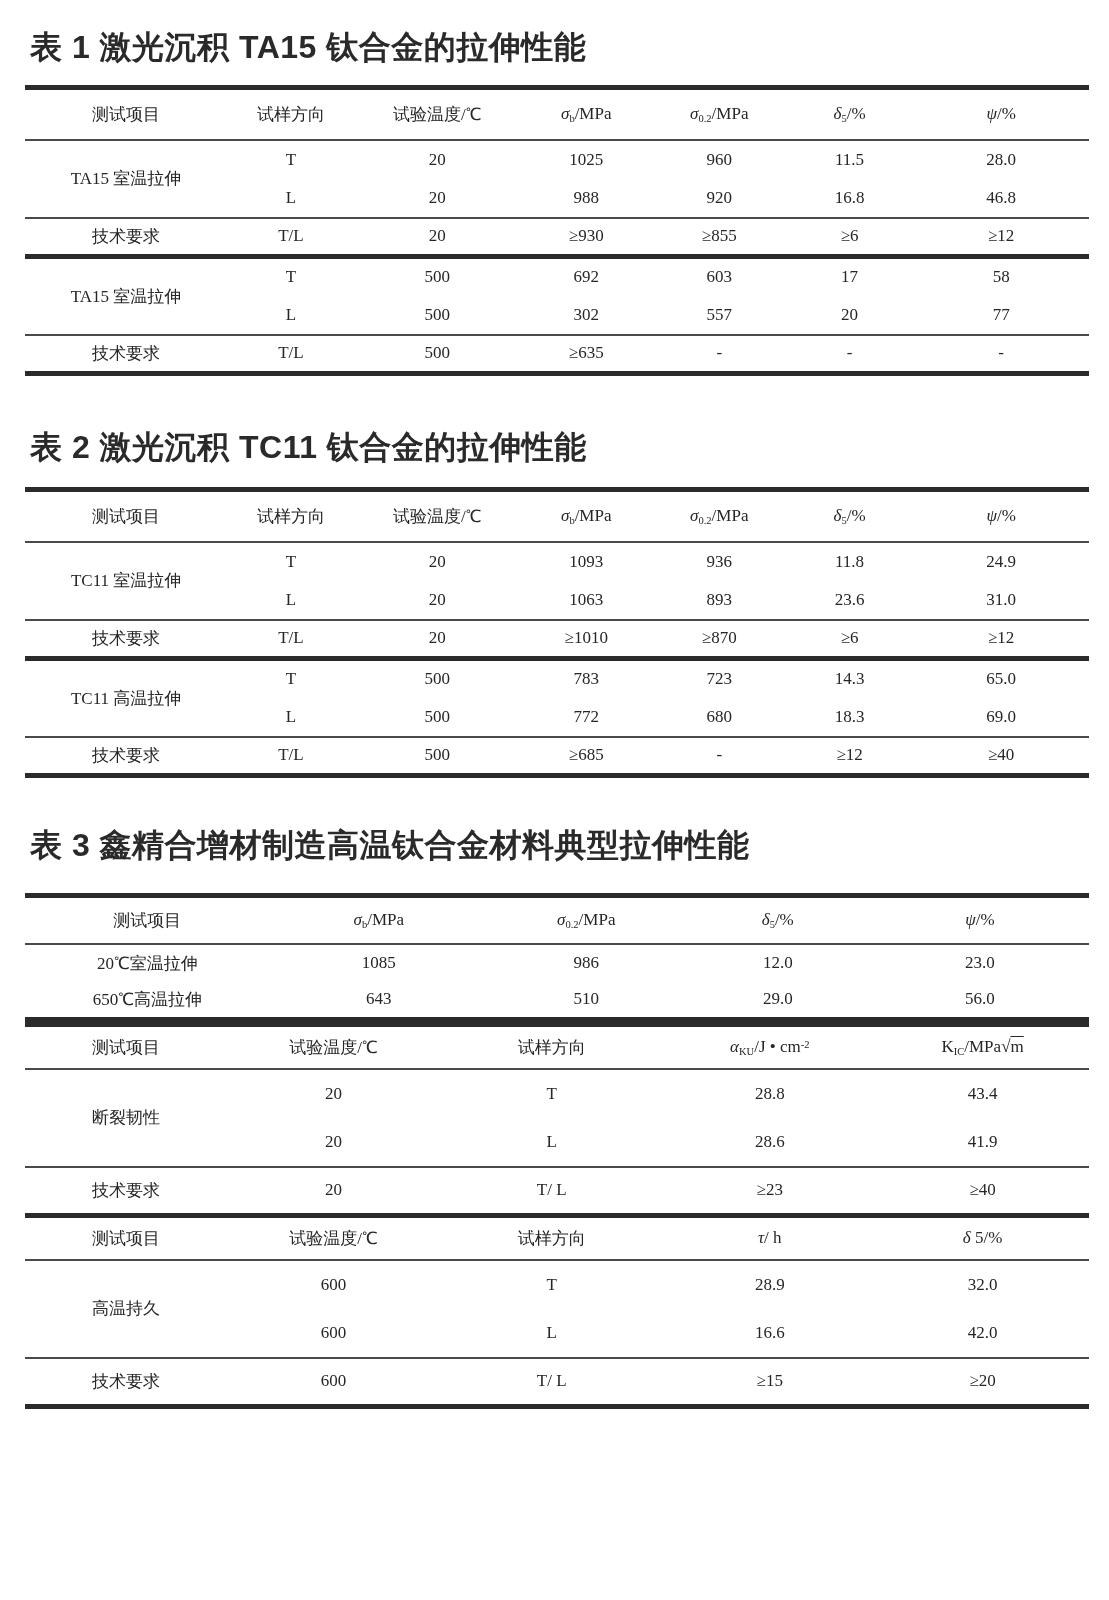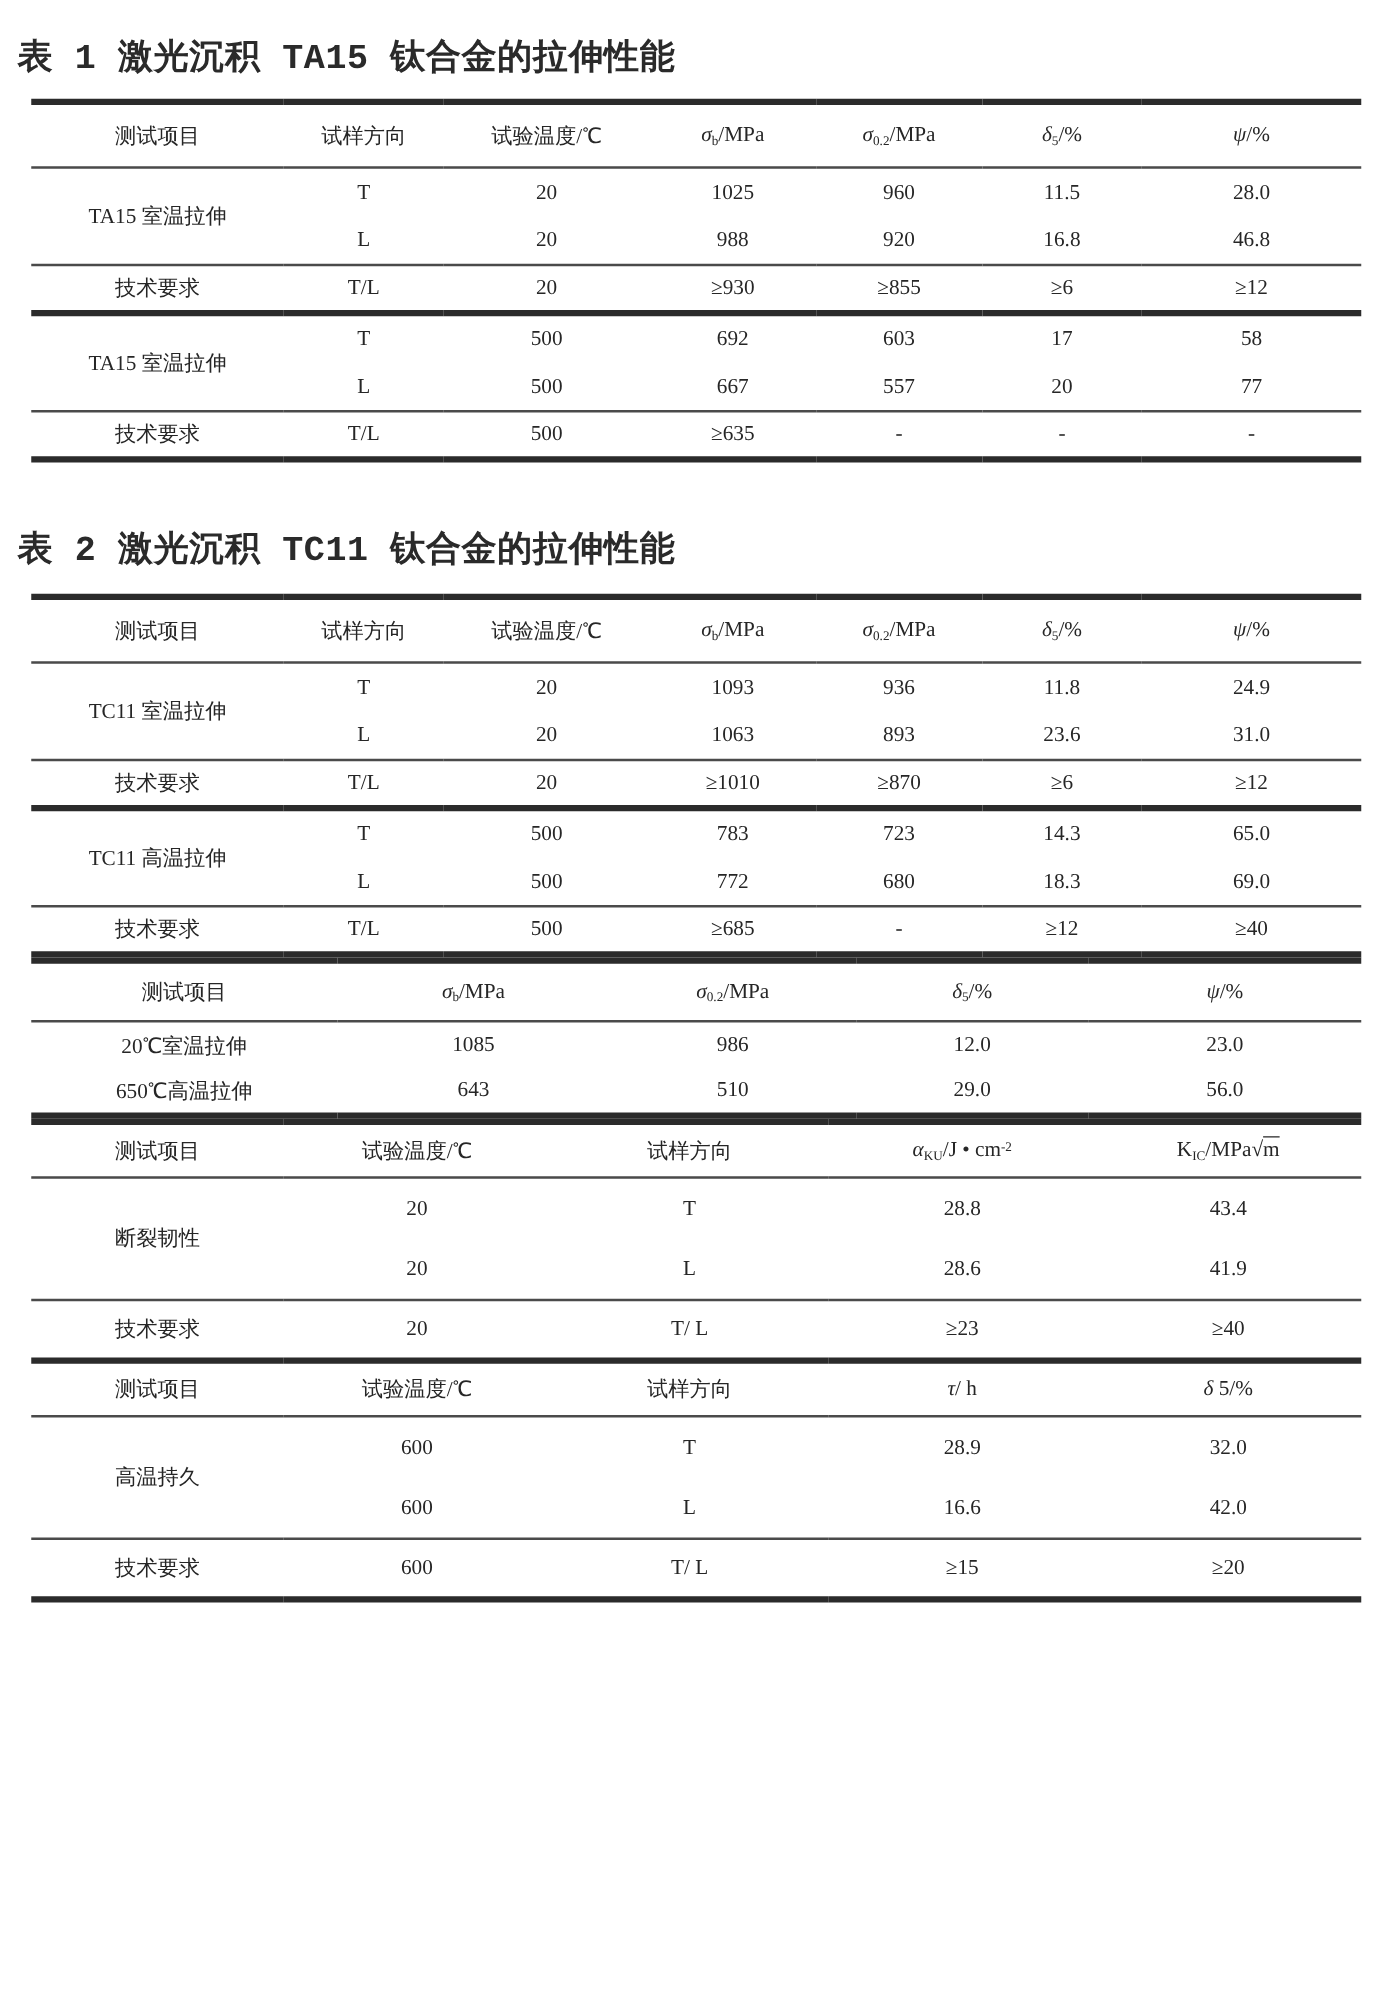--- a/index.html
+++ b/index.html
@@ -6,25 +6,25 @@
   html,body { background:#e9e9e9; }
   .page {
     width:1109px; height:1600px;
     background:#ffffff;
     color:#1e1e1e;
     font-family:"Liberation Serif", serif;
     padding-top:26px;
     overflow:hidden;
   }
   .table-title {
-    font-family:Liberation Mono, monospace;
+    font-family:Liberation Sans, sans-serif;
     font-weight:bold;
-    font-size:28px;
+    font-size:32px;
     color:#2a2a2a;
-    margin:0 30px 15px 14px;
+    margin:0 30px 15px 30px;
     white-space:pre-wrap;
     letter-spacing:0.5px;
   }
   .section-2 .table-title { margin-top:50px; margin-bottom:17px; }
   .section-3 .table-title { margin-top:46px; margin-bottom:25px; }
   .section-4 .table-title { margin-top:36px; margin-bottom:37px; }
 
   table.data-table {
     width:1064px;
     margin-left:25px;
@@ -122,21 +122,21 @@
               <td>T</td>
               <td>500</td>
               <td>692</td>
               <td>603</td>
               <td>17</td>
               <td>58</td>
             </tr>
             <tr>
               <td>L</td>
               <td>500</td>
-              <td>667</td>
+              <td>302</td>
               <td>557</td>
               <td>20</td>
               <td>77</td>
             </tr>
           </tbody>
           <tbody class="rule-thin">
             <tr>
               <td>技术要求</td>
               <td>T/L</td>
               <td>500</td>
@@ -232,20 +232,21 @@
               <td>-</td>
               <td>≥12</td>
               <td>≥40</td>
             </tr>
           </tbody>
         </table>
       </div>
   </section>
 
   <section class="section section-3">
+    <h2 class="table-title">表 3 鑫精合增材制造高温钛合金材料典型拉伸性能</h2>
     <div class="table-holder tbl-3">
         <table class="data-table">
           <colgroup>
             <col style="width: 23%;">
             <col style="width: 20.5%;">
             <col style="width: 18.5%;">
             <col style="width: 17.5%;">
             <col style="width: 20.5%;">
           </colgroup>
           <thead>

